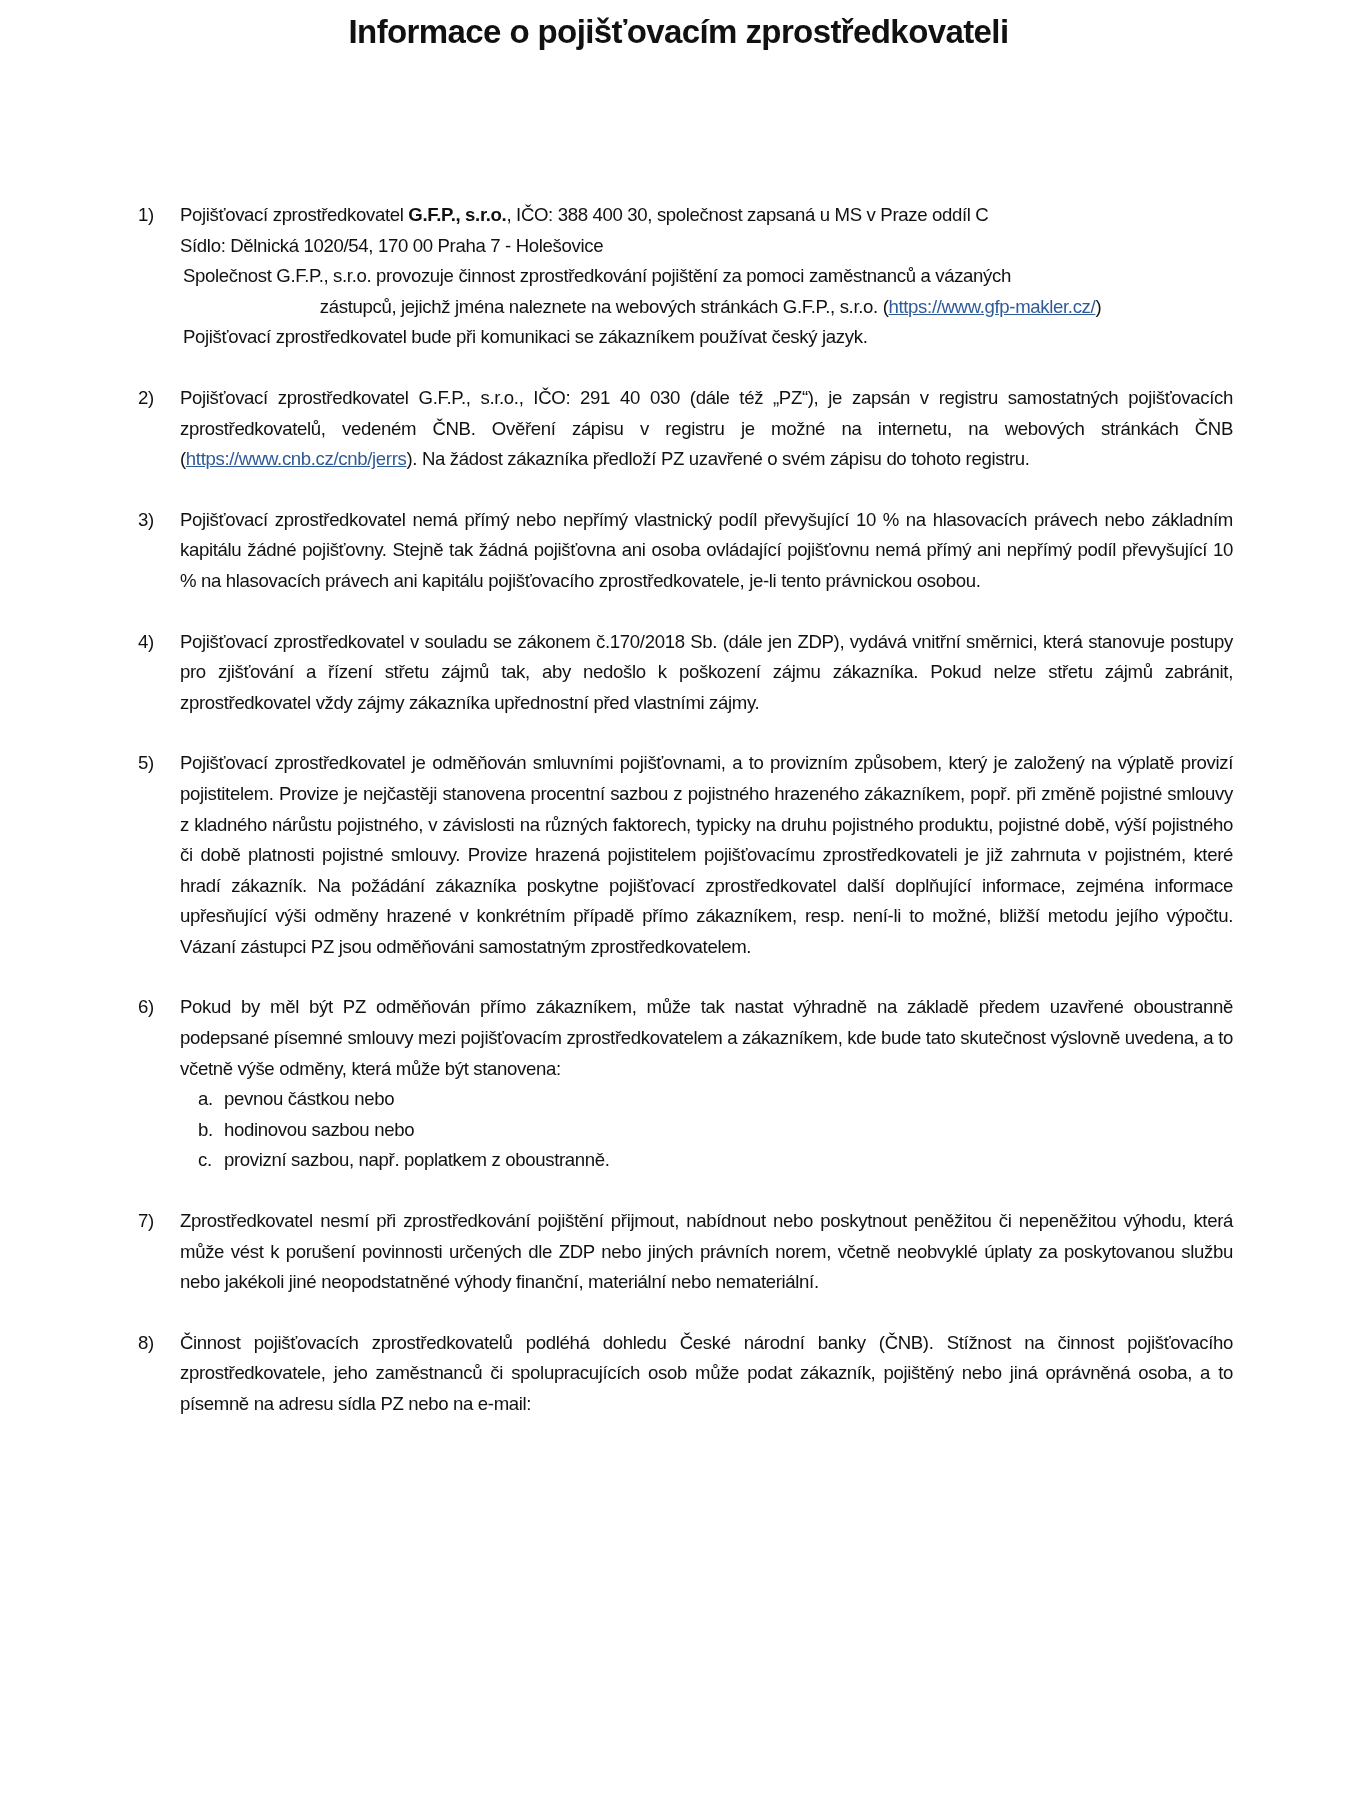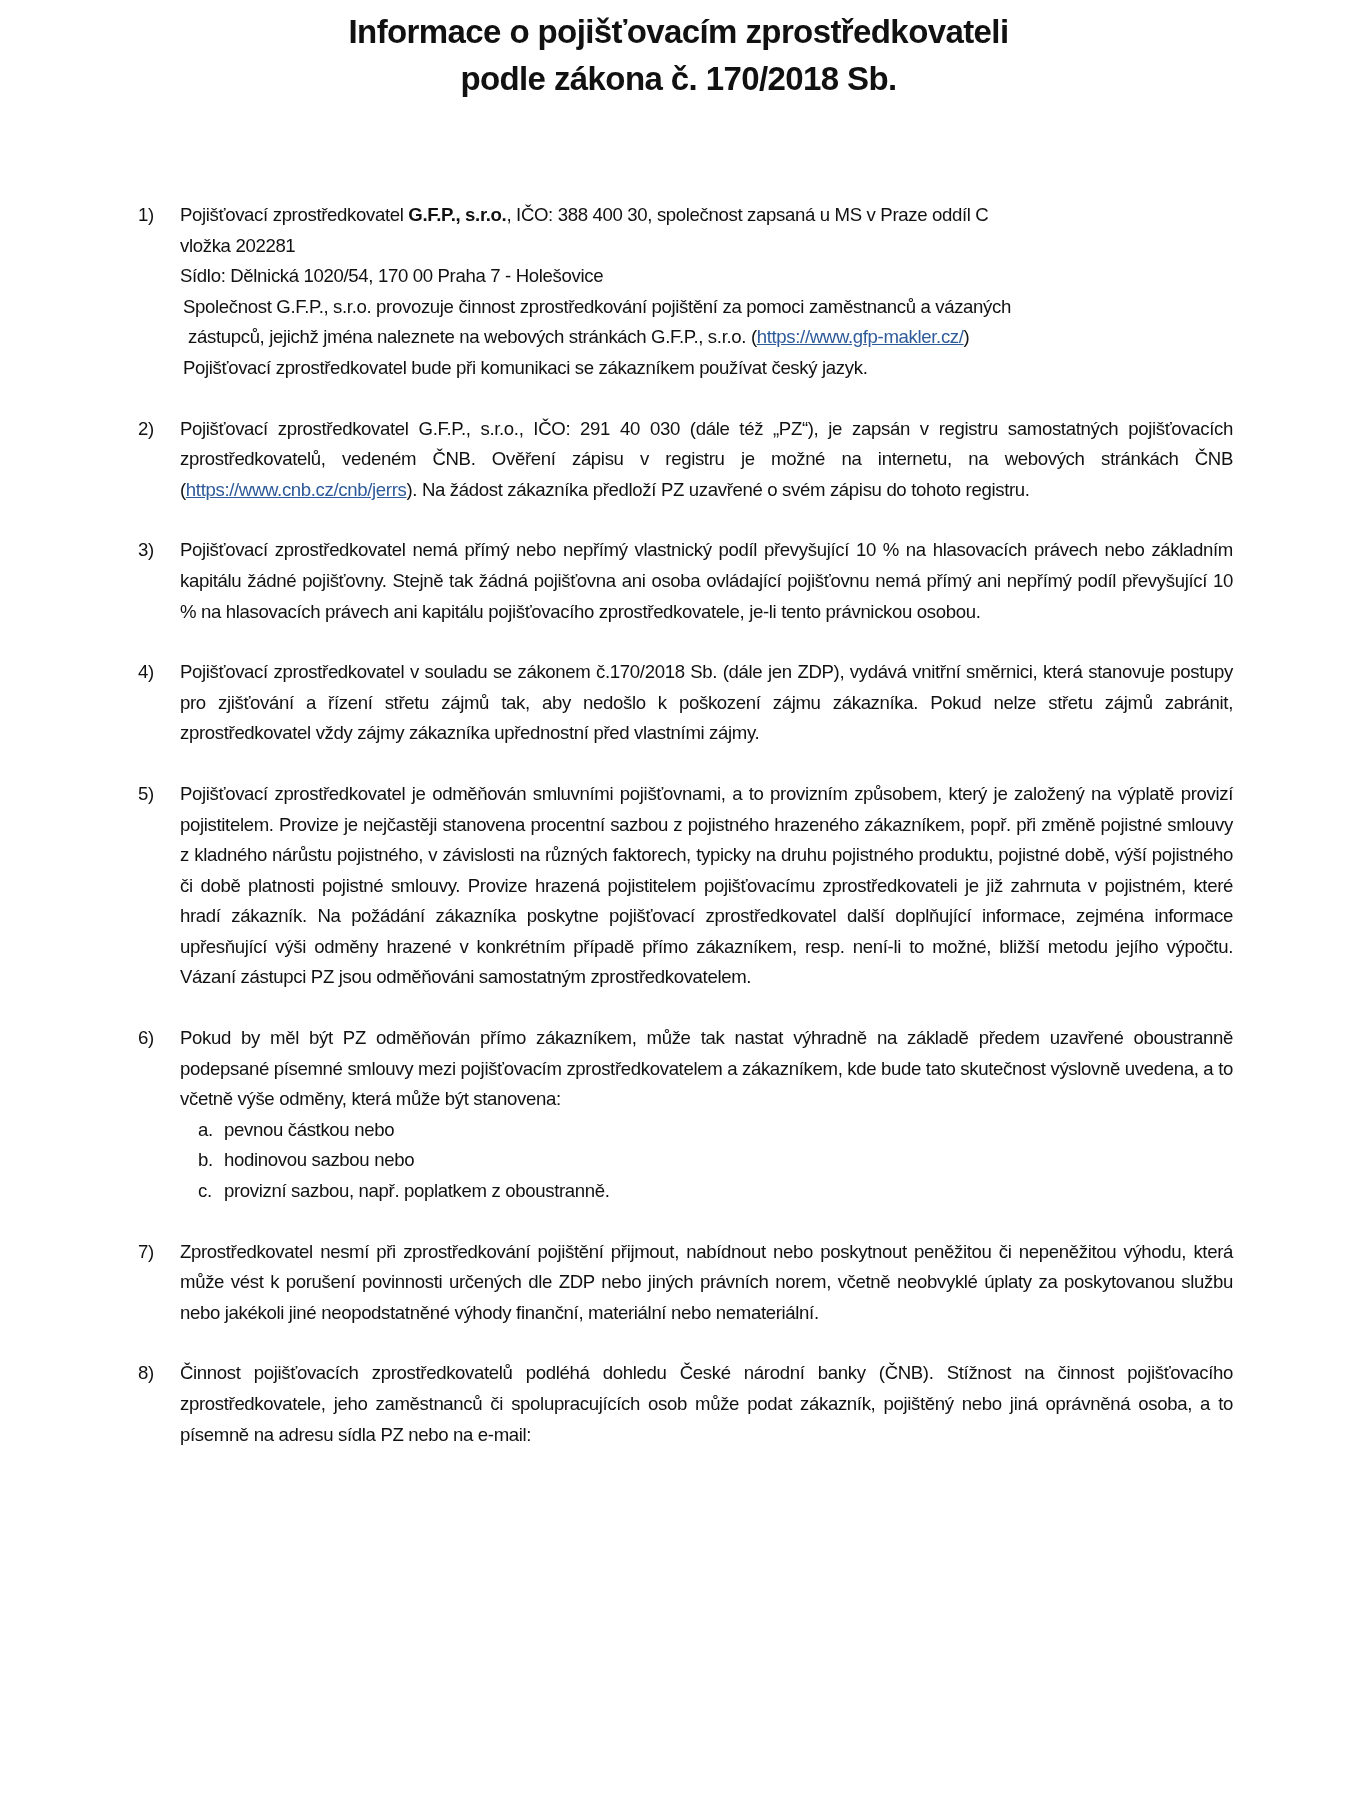--- a/index.html
+++ b/index.html
@@ -10,42 +10,40 @@
   .title {
     position: absolute; top: 8px; left: 0; width: 1357px; text-align: center;
     font-family: "Liberation Sans Narrow", "Liberation Sans", sans-serif;
     font-weight: bold; font-size: 33px; line-height: 47px; letter-spacing: -0.6px;
   }
   .items { position: absolute; left: 138px; top: 200px; width: 1095px; }
   .item { position: relative; padding-left: 42px; font-size: 18.6px; line-height: 30.6px; letter-spacing: -0.35px; margin-bottom: 30px; }
   .item .num { position: absolute; left: 0; top: 0; }
   .justify { text-align: justify; text-align-last: left; }
   .line { display: block; white-space: nowrap; }
-  .shift2 { margin-left: 8px; }
+  .shift2 { margin-left: 8px; text-align: center; }
   .shift3 { margin-left: 3px; }
   b { font-weight: bold; }
   a.link { color: #2e5a9a; text-decoration: underline; }
   .sub { list-style: none; margin: 0; padding: 0 0 0 18px; }
   .sub li { position: relative; padding-left: 26px; }
   .sub li .letter { position: absolute; left: 0; top: 0; }
 </style>
 </head>
 <body>
 
 <div class="title">
   <div>Informace o pojišťovacím zprostředkovateli</div>
-  <div>podle zákona č. 170/2018 Sb.</div>
 </div>
 
 <div class="items">
 
   <div class="item">
     <span class="num">1)</span>
     <span class="line"><span>Pojišťovací zprostředkovatel </span><b>G.F.P., s.r.o.</b><span>, IČO: 388 400 30, společnost zapsaná u MS v Praze oddíl C</span></span>
-    <span class="line">vložka 202281</span>
     <span class="line">Sídlo: Dělnická 1020/54, 170 00 Praha 7 - Holešovice</span>
     <span class="line shift3">Společnost G.F.P., s.r.o. provozuje činnost zprostředkování pojištění za pomoci zaměstnanců a vázaných</span>
     <span class="line shift2"><span>zástupců, jejichž jména naleznete na webových stránkách G.F.P., s.r.o. (</span><a class="link">https://www.gfp-makler.cz/</a><span>)</span></span>
     <span class="line shift3">Pojišťovací zprostředkovatel bude při komunikaci se zákazníkem používat český jazyk.</span>
   </div>
 
   <div class="item justify">
     <span class="num">2)</span>
     <span>Pojišťovací zprostředkovatel G.F.P., s.r.o., IČO: 291 40 030 (dále též „PZ“), je zapsán v registru samostatných pojišťovacích zprostředkovatelů, vedeném ČNB. Ověření zápisu v registru je možné na internetu, na webových stránkách ČNB (</span><a class="link">https://www.cnb.cz/cnb/jerrs</a><span>). Na žádost zákazníka předloží PZ uzavřené o svém zápisu do tohoto registru.</span>
   </div>

